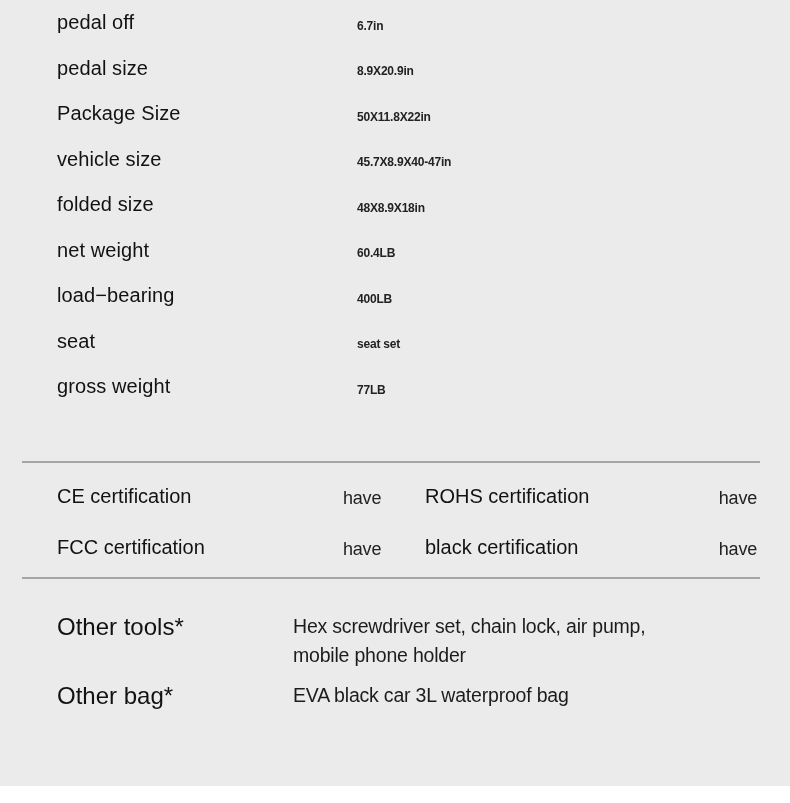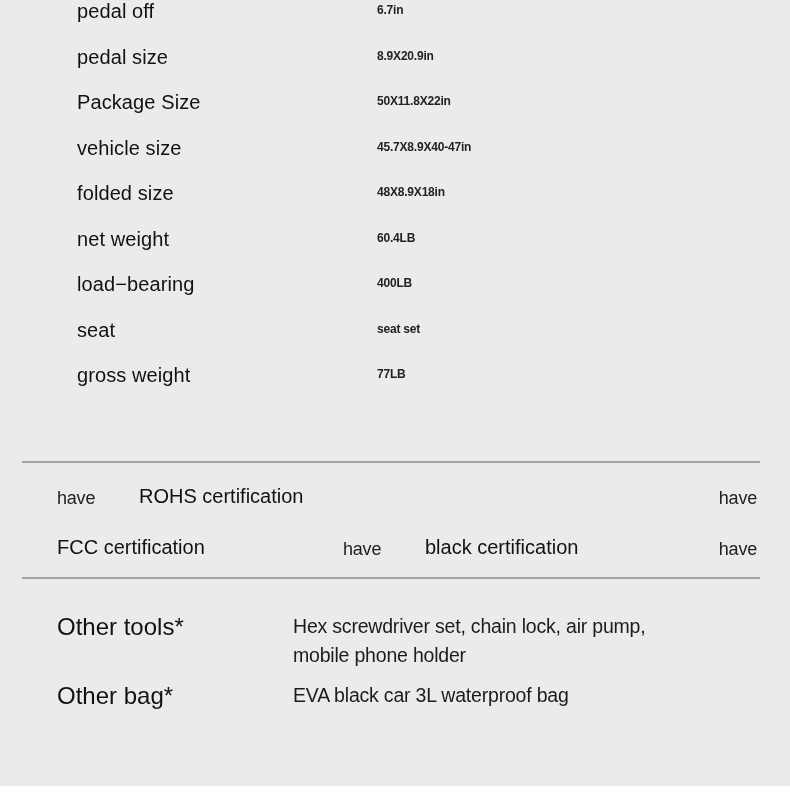--- a/index.html
+++ b/index.html
@@ -28,24 +28,23 @@
 
   
   .spec-table {
     position: absolute;
     top: 0;
     left: 0;
     right: 0;
   }
   .spec-row {
     display: flex;
-    align-items: flex-start;
+    align-items: center;
     height: 45.5px;
     padding-left: 57px;
-    margin-left: 20px;
   }
   .spec-label {
     width: 300px;
     font-size: 20px;
     color: #121212;
     letter-spacing: 0.1px;
   }
   .spec-value {
     position: relative;
     top: 3px;
@@ -178,20 +177,21 @@
     <div class="spec-row">
       <div class="spec-label">gross weight</div>
       <div class="spec-value">77LB</div>
     </div>
   </div>
 
   <div class="divider divider-1"></div>
 
   <div class="cert-table">
     <div class="cert-row">
+      <div class="cert-label-1">CE certification</div>
       <div class="cert-value-1">have</div>
       <div class="cert-label-2">ROHS certification</div>
       <div class="cert-value-2">have</div>
     </div>
     <div class="cert-row">
       <div class="cert-label-1">FCC certification</div>
       <div class="cert-value-1">have</div>
       <div class="cert-label-2">black certification</div>
       <div class="cert-value-2">have</div>
     </div>

